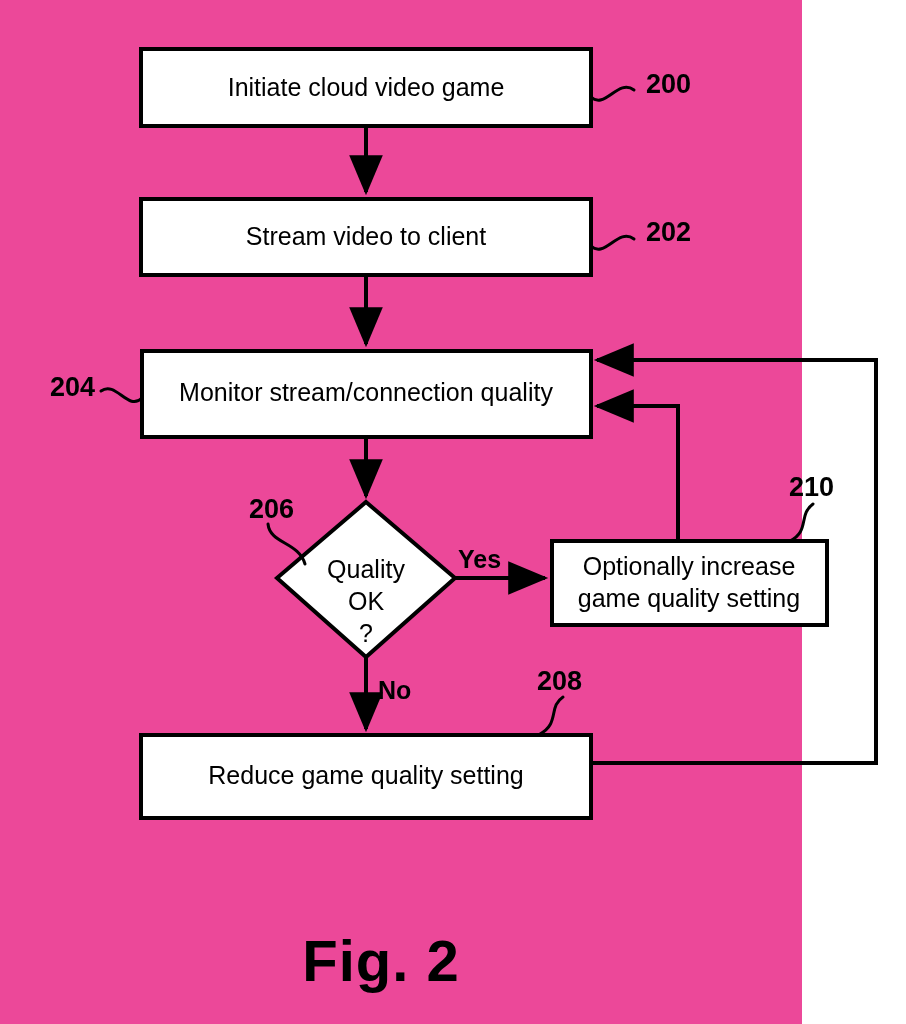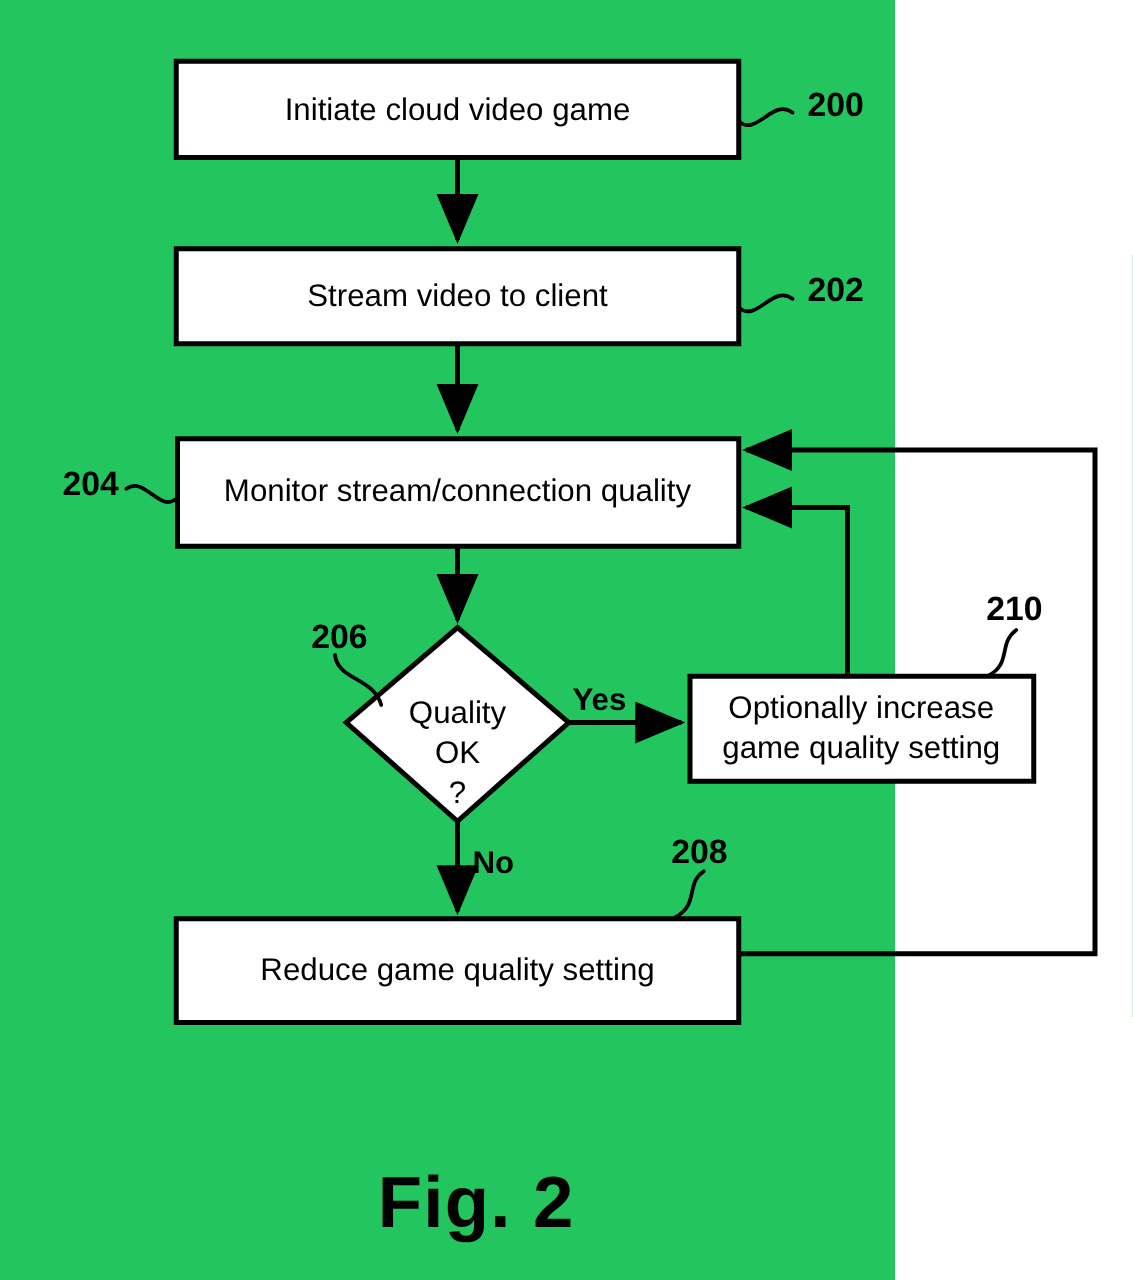--- a/index.html
+++ b/index.html
@@ -8,23 +8,23 @@
     background: #ffffff;
   }
   body {
     width: 906px;
     height: 1024px;
     font-family: "Liberation Sans", sans-serif;
     overflow: hidden;
   }
   #figure-root {
     position: relative;
-    width: 716px;
+    width: 802px;
     height: 1024px;
-    background: #22c55e;
+    background: #ec4899;
   }
   svg.flow {
     display: block;
     width: 906px;
     height: 1024px;
   }
   .node-rect {
     fill: #ffffff;
     stroke: #000000;
     stroke-width: 4;

